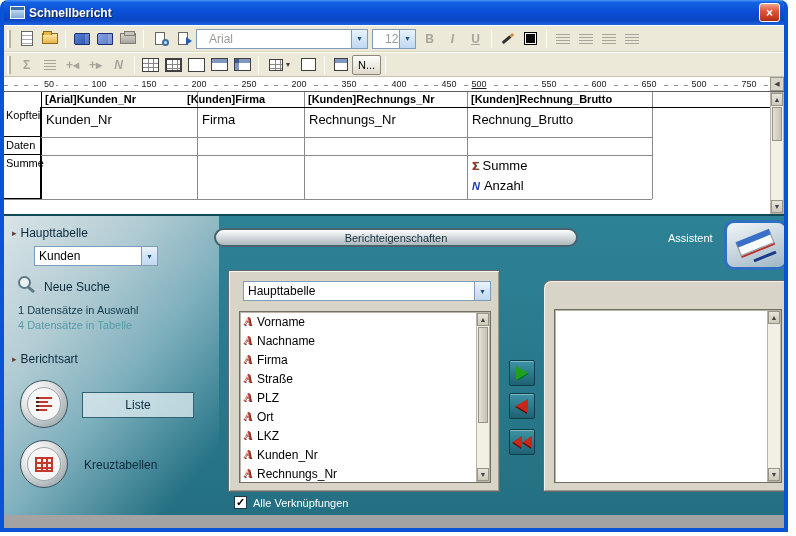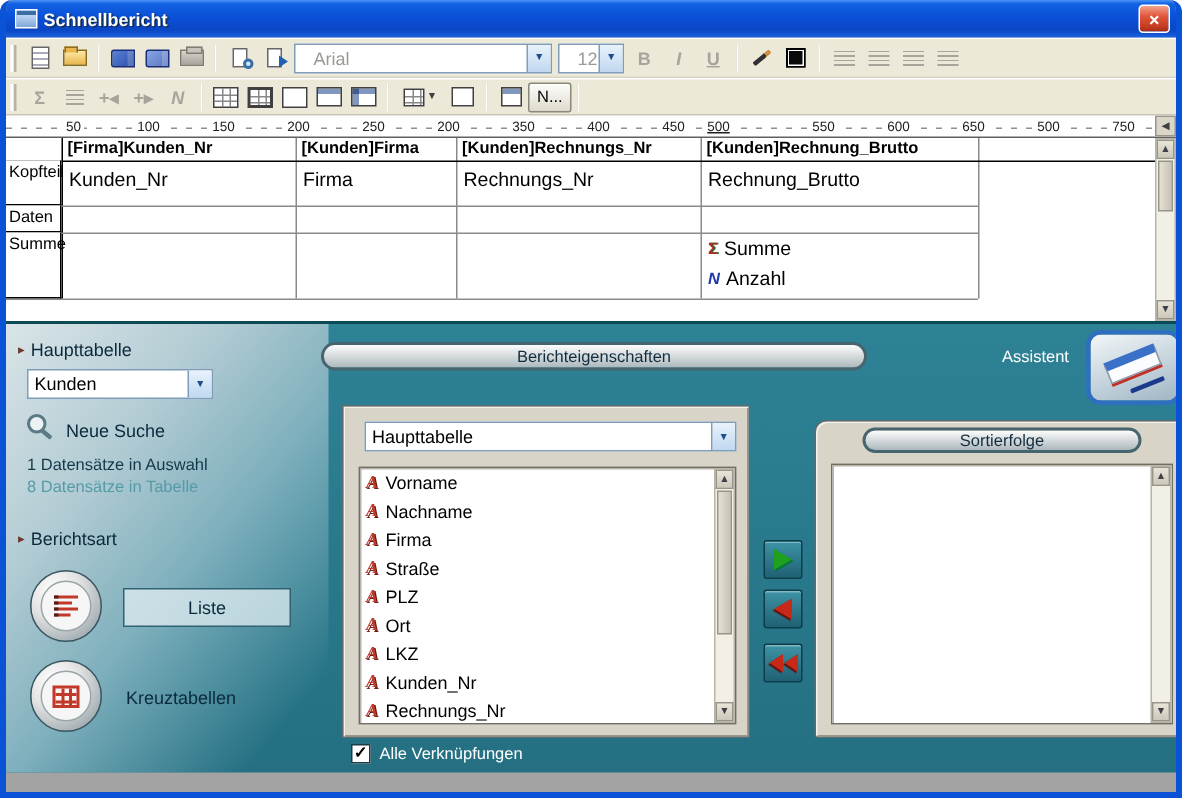--- a/index.html
+++ b/index.html
@@ -291,22 +291,22 @@
     <div class="vline dark" style="left:37px"></div>
     <div class="vline" style="left:193px"></div>
     <div class="vline" style="left:300px"></div>
     <div class="vline" style="left:463px"></div>
     <div class="vline" style="left:648px"></div>
     <div class="hline dark" style="left:0;width:774px;top:15px"></div>
     <div class="hline" style="left:0;width:648px;top:45px"></div>
     <div class="hline" style="left:0;width:648px;top:63px"></div>
     <div class="hline" style="left:0;width:648px;top:107px"></div>
 
-    <div class="col-header" style="left:38px;width:155px">[Firma]Kunden_Nr</div>
-    <div class="col-header" style="left:194px;width:106px">[Kunden]Firma</div>
+    <div class="col-header" style="left:38px;width:155px">[Arial]Kunden_Nr</div>
+    <div class="col-header" style="left:180px;width:106px">[Kunden]Firma</div>
     <div class="col-header" style="left:464px;width:184px">[Kunden]Rechnung_Brutto</div>
     <div class="col-header" style="left:301px;width:162px">[Kunden]Rechnungs_Nr</div>
 
     <div class="row-label" style="top:15px;height:30px">Kopfteil</div>
     <div class="row-label" style="top:45px;height:18px">Daten</div>
     <div class="row-label" style="top:63px;height:44px">Summe</div>
 
     <div class="cell-text" style="left:42px;top:20px">Kunden_Nr</div>
     <div class="cell-text" style="left:198px;top:20px">Firma</div>
     <div class="cell-text" style="left:305px;top:20px">Rechnungs_Nr</div>
@@ -327,29 +327,29 @@
       <div class="sb-btn bottom">▼</div>
     </div>
   </div>
 
   <div class="panel">
     <div class="sidebar"></div>
 
     <div class="side-label" style="left:8px;top:10px">
       <span class="bullet">▸</span><span>Haupttabelle</span>
     </div>
-    <div class="combo" style="position:absolute;left:12px;top:30px;width:124px">
+    <div class="combo" style="position:absolute;left:28px;top:30px;width:124px">
       <span class="combo-text">Kunden</span>
       <span class="combo-btn">▼</span>
     </div>
 
     <span class="mag" style="left:14px;top:60px"></span>
     <div class="side-label" style="left:40px;top:64px">Neue Suche</div>
     <div class="side-note" style="left:14px;top:88px;color:#12384A">1 Datensätze in Auswahl</div>
-    <div class="side-note" style="left:14px;top:103px;color:#569BA8">8 Datensätze in Tabelle</div>
+    <div class="side-note" style="left:14px;top:103px;color:#569BA8">4 Datensätze in Tabelle</div>
 
     <div class="side-label" style="left:8px;top:136px">
       <span class="bullet">▸</span><span>Berichtsart</span>
     </div>
 
     <div class="round-btn" style="left:16px;top:164px">
       <div class="round-inner">
         <span class="ic-list">
             <i style="width:16px"></i>
             <i style="width:12px"></i>
@@ -437,21 +437,20 @@
       </div>
     <div class="xfer-btn" style="left:505px;top:177px">
         <span class="tri-l"></span>
       </div>
     <div class="xfer-btn" style="left:505px;top:213px">
         <span class="tri-l sm"></span>
         <span class="tri-l sm"></span>
       </div>
 
     <div class="gpanel rtop" style="left:539px;top:64px;width:248px;height:212px">
-      <div class="capsule" style="left:31px;top:4px;width:186px;height:17px">Sortierfolge</div>
       <div class="listbox" style="left:10px;top:28px;width:228px;height:174px">
         <div class="sb" style="right:0;top:0;height:172px">
           <div class="sb-btn">▲</div>
           <div class="sb-btn bottom">▼</div>
         </div>
       </div>
     </div>
   </div>
 
 </div>

